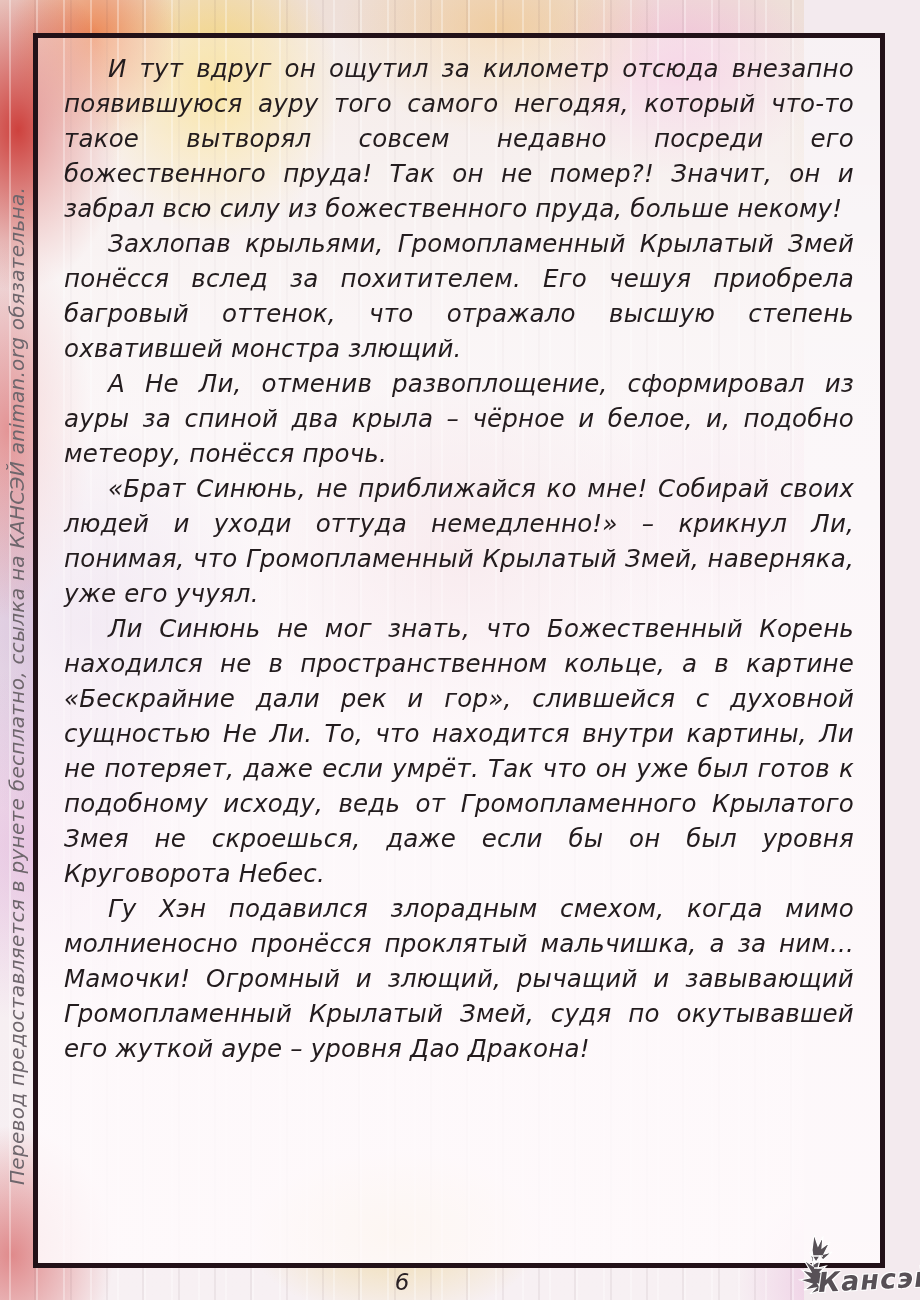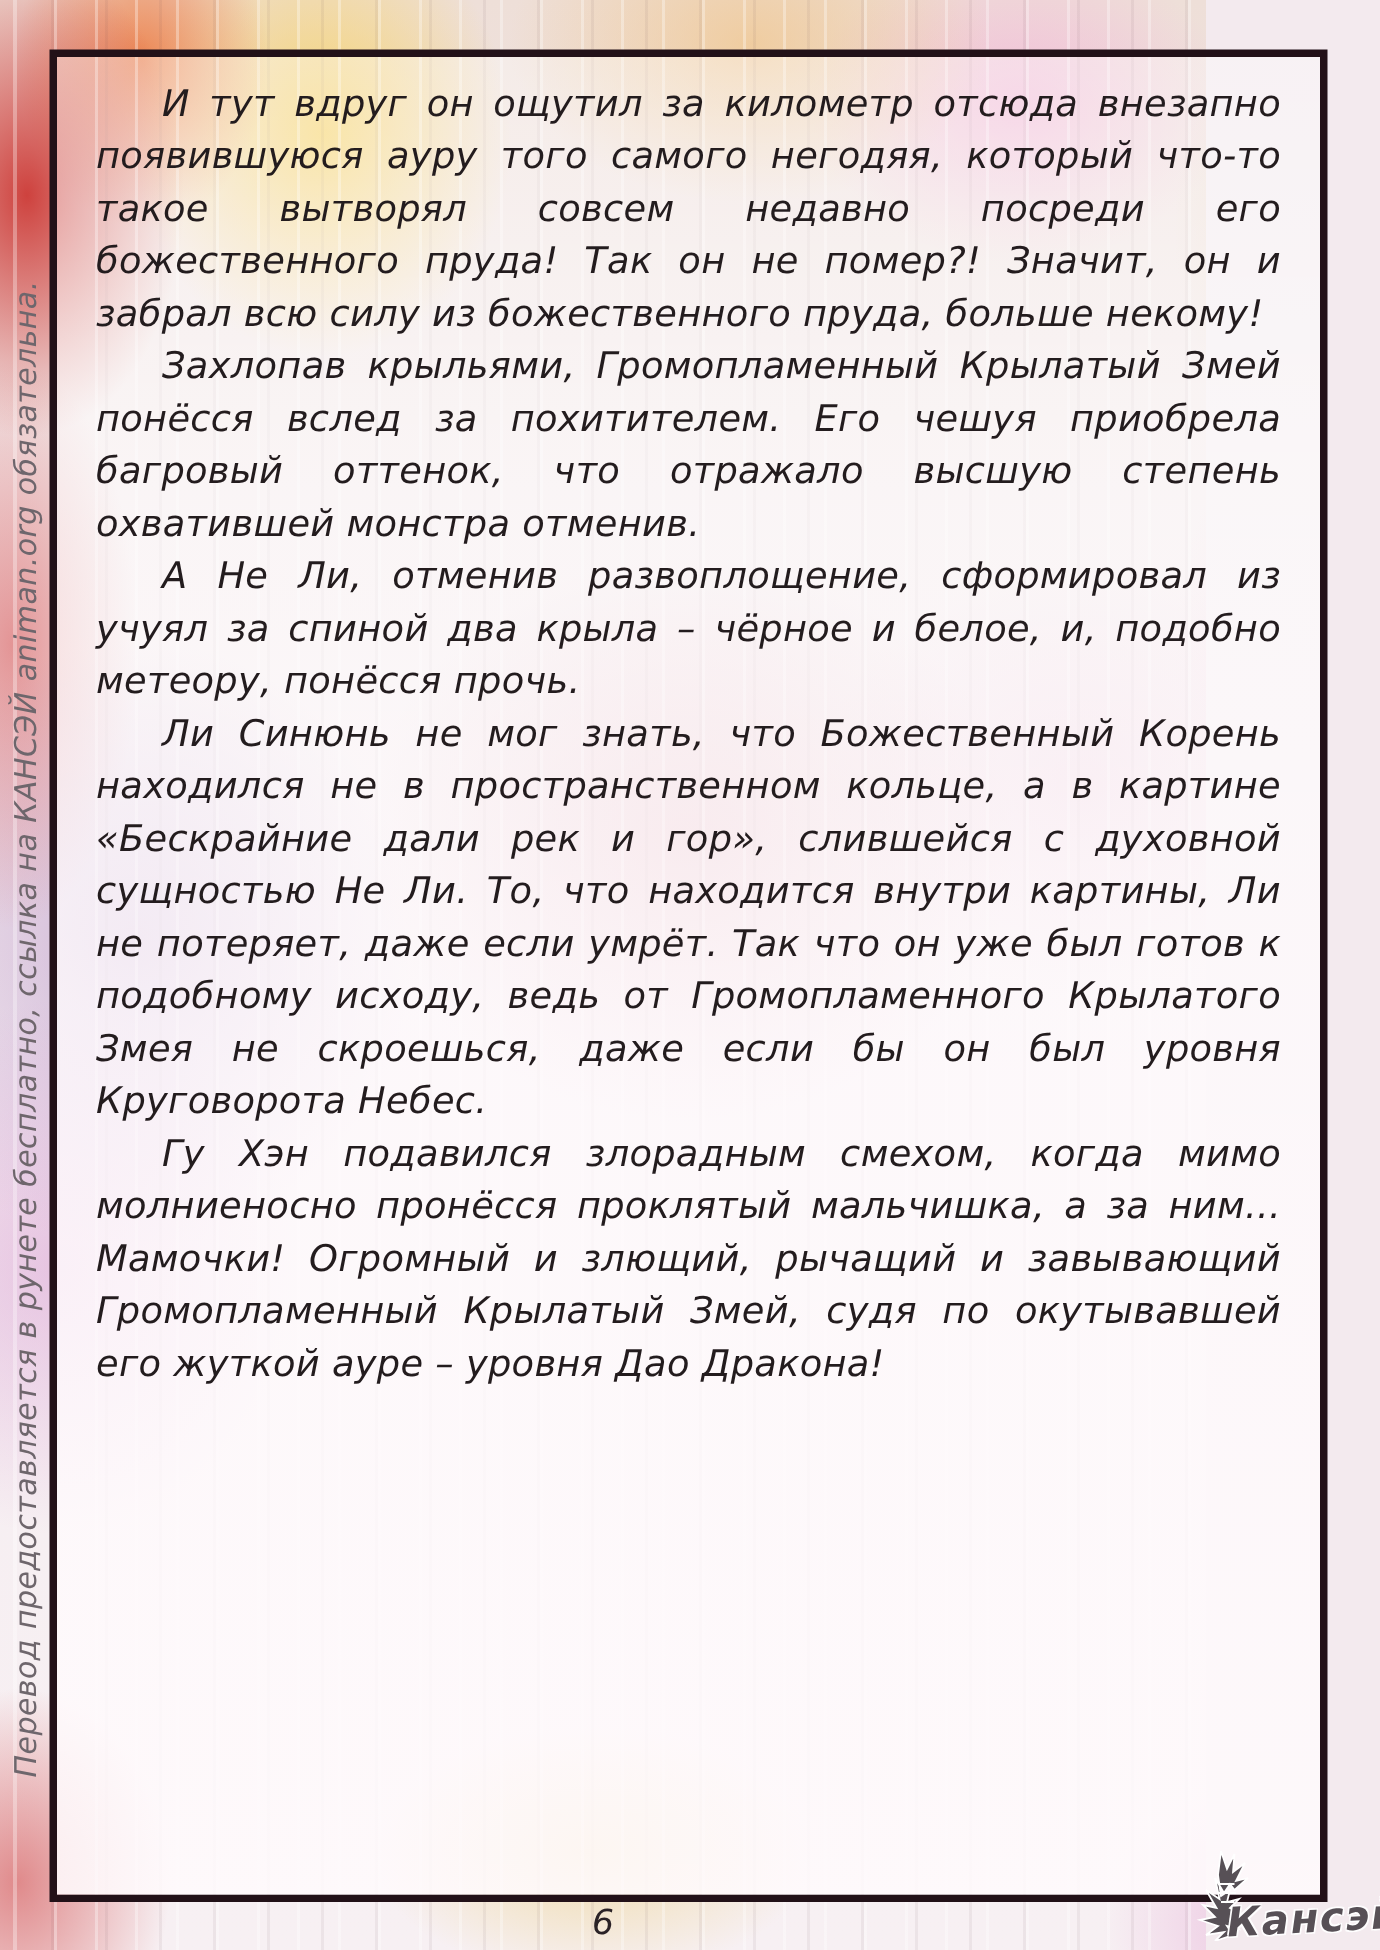--- a/index.html
+++ b/index.html
@@ -95,22 +95,23 @@
 <body>
 
 <div class="stage">
   <div class="bg-art"></div>
   <div class="streaks"></div>
 
   <div class="frame">
     <div class="frame-overlay"></div>
     <div class="content">
       <p>И тут вдруг он ощутил за километр отсюда внезапно появившуюся ауру того самого негодяя, который что-то такое вытворял совсем недавно посреди его божественного пруда! Так он не помер?! Значит, он и забрал всю силу из божественного пруда, больше некому!</p>
-      <p>Захлопав крыльями, Громопламенный Крылатый Змей понёсся вслед за похитителем. Его чешуя приобрела багровый оттенок, что отражало высшую степень охватившей монстра отменив.</p>
-      <p>А Не Ли, отменив развоплощение, сформировал из учуял за спиной два крыла – чёрное и белое, и, подобно метеору, понёсся прочь.</p>
+      <p>Захлопав крыльями, Громопламенный Крылатый Змей понёсся вслед за похитителем. Его чешуя приобрела багровый оттенок, что отражало высшую степень охватившей монстра злющий.</p>
+      <p>А Не Ли, отменив развоплощение, сформировал из ауры за спиной два крыла – чёрное и белое, и, подобно метеору, понёсся прочь.</p>
+      <p>«Брат Синюнь, не приближайся ко мне! Собирай своих людей и уходи оттуда немедленно!» – крикнул Ли, понимая, что Громопламенный Крылатый Змей, наверняка, уже его учуял.</p>
       <p>Ли Синюнь не мог знать, что Божественный Корень находился не в пространственном кольце, а в картине «Бескрайние дали рек и гор», слившейся с духовной сущностью Не Ли. То, что находится внутри картины, Ли не потеряет, даже если умрёт. Так что он уже был готов к подобному исходу, ведь от Громопламенного Крылатого Змея не скроешься, даже если бы он был уровня Круговорота Небес.</p>
       <p>Гу Хэн подавился злорадным смехом, когда мимо молниеносно пронёсся проклятый мальчишка, а за ним... Мамочки! Огромный и злющий, рычащий и завывающий Громопламенный Крылатый Змей, судя по окутывавшей его жуткой ауре – уровня Дао Дракона!</p>
 
     </div>
   </div>
 
   <div class="sidebar-note">Перевод предоставляется в рунете бесплатно, ссылка на КАНСЭЙ animan.org обязательна.</div>
 
   <div class="page-number">6</div>
 

